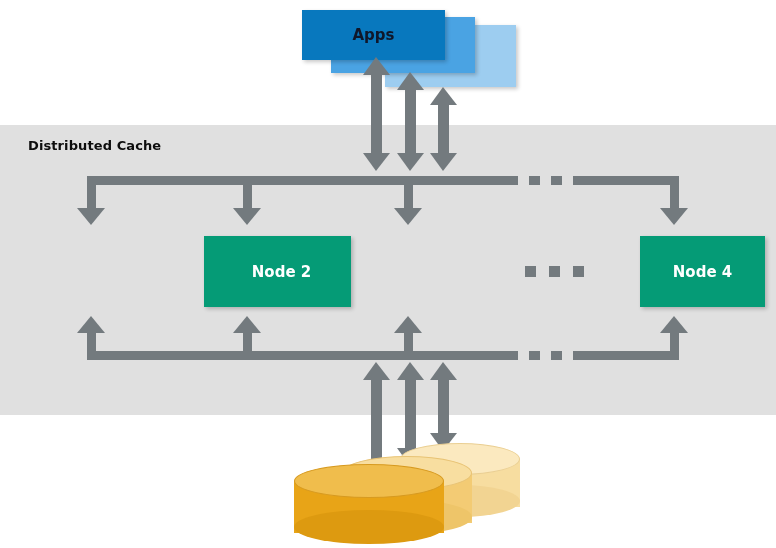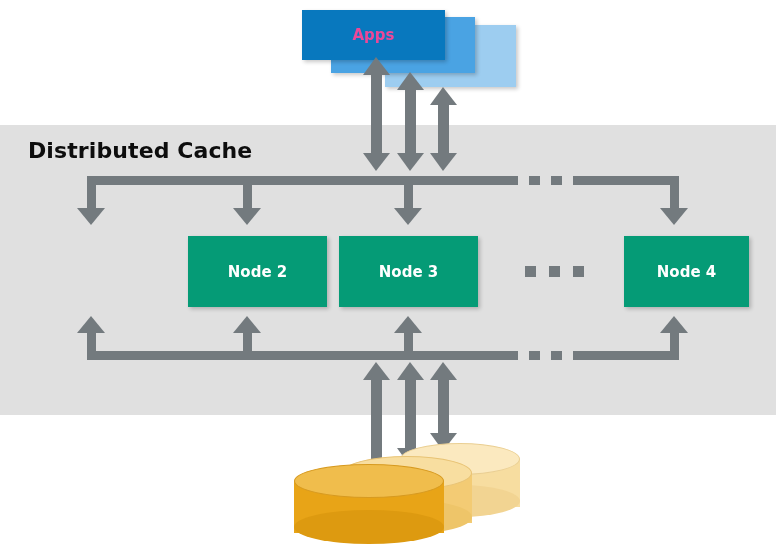--- a/index.html
+++ b/index.html
@@ -23,21 +23,21 @@
     left: 0;
     top: 125px;
     width: 776px;
     height: 290px;
     background: #e0e0e0;
   }
   .cache-title {
     position: absolute;
     left: 28px;
     top: 138px;
-    font-size: 22px;
+    font-size: 13px;
     font-weight: bold;
     color: #0d0d0d;
     letter-spacing: 0.1px;
     font-family: "DejaVu Sans", sans-serif;
     white-space: nowrap;
   }
   
   .app-rect {
     position: absolute;
     box-shadow: 2px 2px 4px rgba(0,0,0,0.22);
@@ -57,21 +57,21 @@
     width: 143px; height: 50px;
     background: #0878be;
   }
   .app-label {
     position: absolute;
     left: 302px; top: 10px;
     width: 143px; height: 50px;
     display: flex;
     align-items: center;
     justify-content: center;
-    color: #ec4899;
+    color: #0f172a;
     font-size: 15px;
     font-weight: bold;
     z-index: 6;
     font-family: "DejaVu Sans", sans-serif;
   }
   
   .node {
     position: absolute;
     top: 236px;
     width: 139px;
@@ -81,23 +81,23 @@
     display: flex;
     align-items: center;
     justify-content: center;
     color: #ffffff;
     font-size: 15px;
     font-weight: bold;
     font-family: "DejaVu Sans", sans-serif;
     z-index: 5;
   }
   .node-1 { left: 26px; }
-  .node-2 { left: 188px; }
+  .node-2 { left: 204px; padding-left: 8px; }
   .node-3 { left: 339px; }
-  .node-4 { left: 624px; width: 125px; }
+  .node-4 { left: 640px; width: 125px; }
 
   
   .dots {
     position: absolute;
     display: flex;
     gap: 13px;
     z-index: 6;
   }
   .dots .dot {
     width: 11px;
@@ -264,23 +264,20 @@
   <div class="bar bar-v-n2"></div>
   <div class="bar bar-v-n3"></div>
   <div class="bar bar-v-n4"></div>
   <div class="arrow-down ad-n1"></div>
   <div class="arrow-down ad-n2"></div>
   <div class="arrow-down ad-n3"></div>
   <div class="arrow-down ad-n4"></div>
 
   <div class="node node-2">
     <span>Node 2</span>
-  </div>
-  <div class="node node-3">
-    <span>Node 3</span>
   </div>
   <div class="node node-4">
     <span>Node 4</span>
   </div>
   <div class="dots dots-nodes">
     <span class="dot"></span>
     <span class="dot"></span>
     <span class="dot"></span>
   </div>
 

